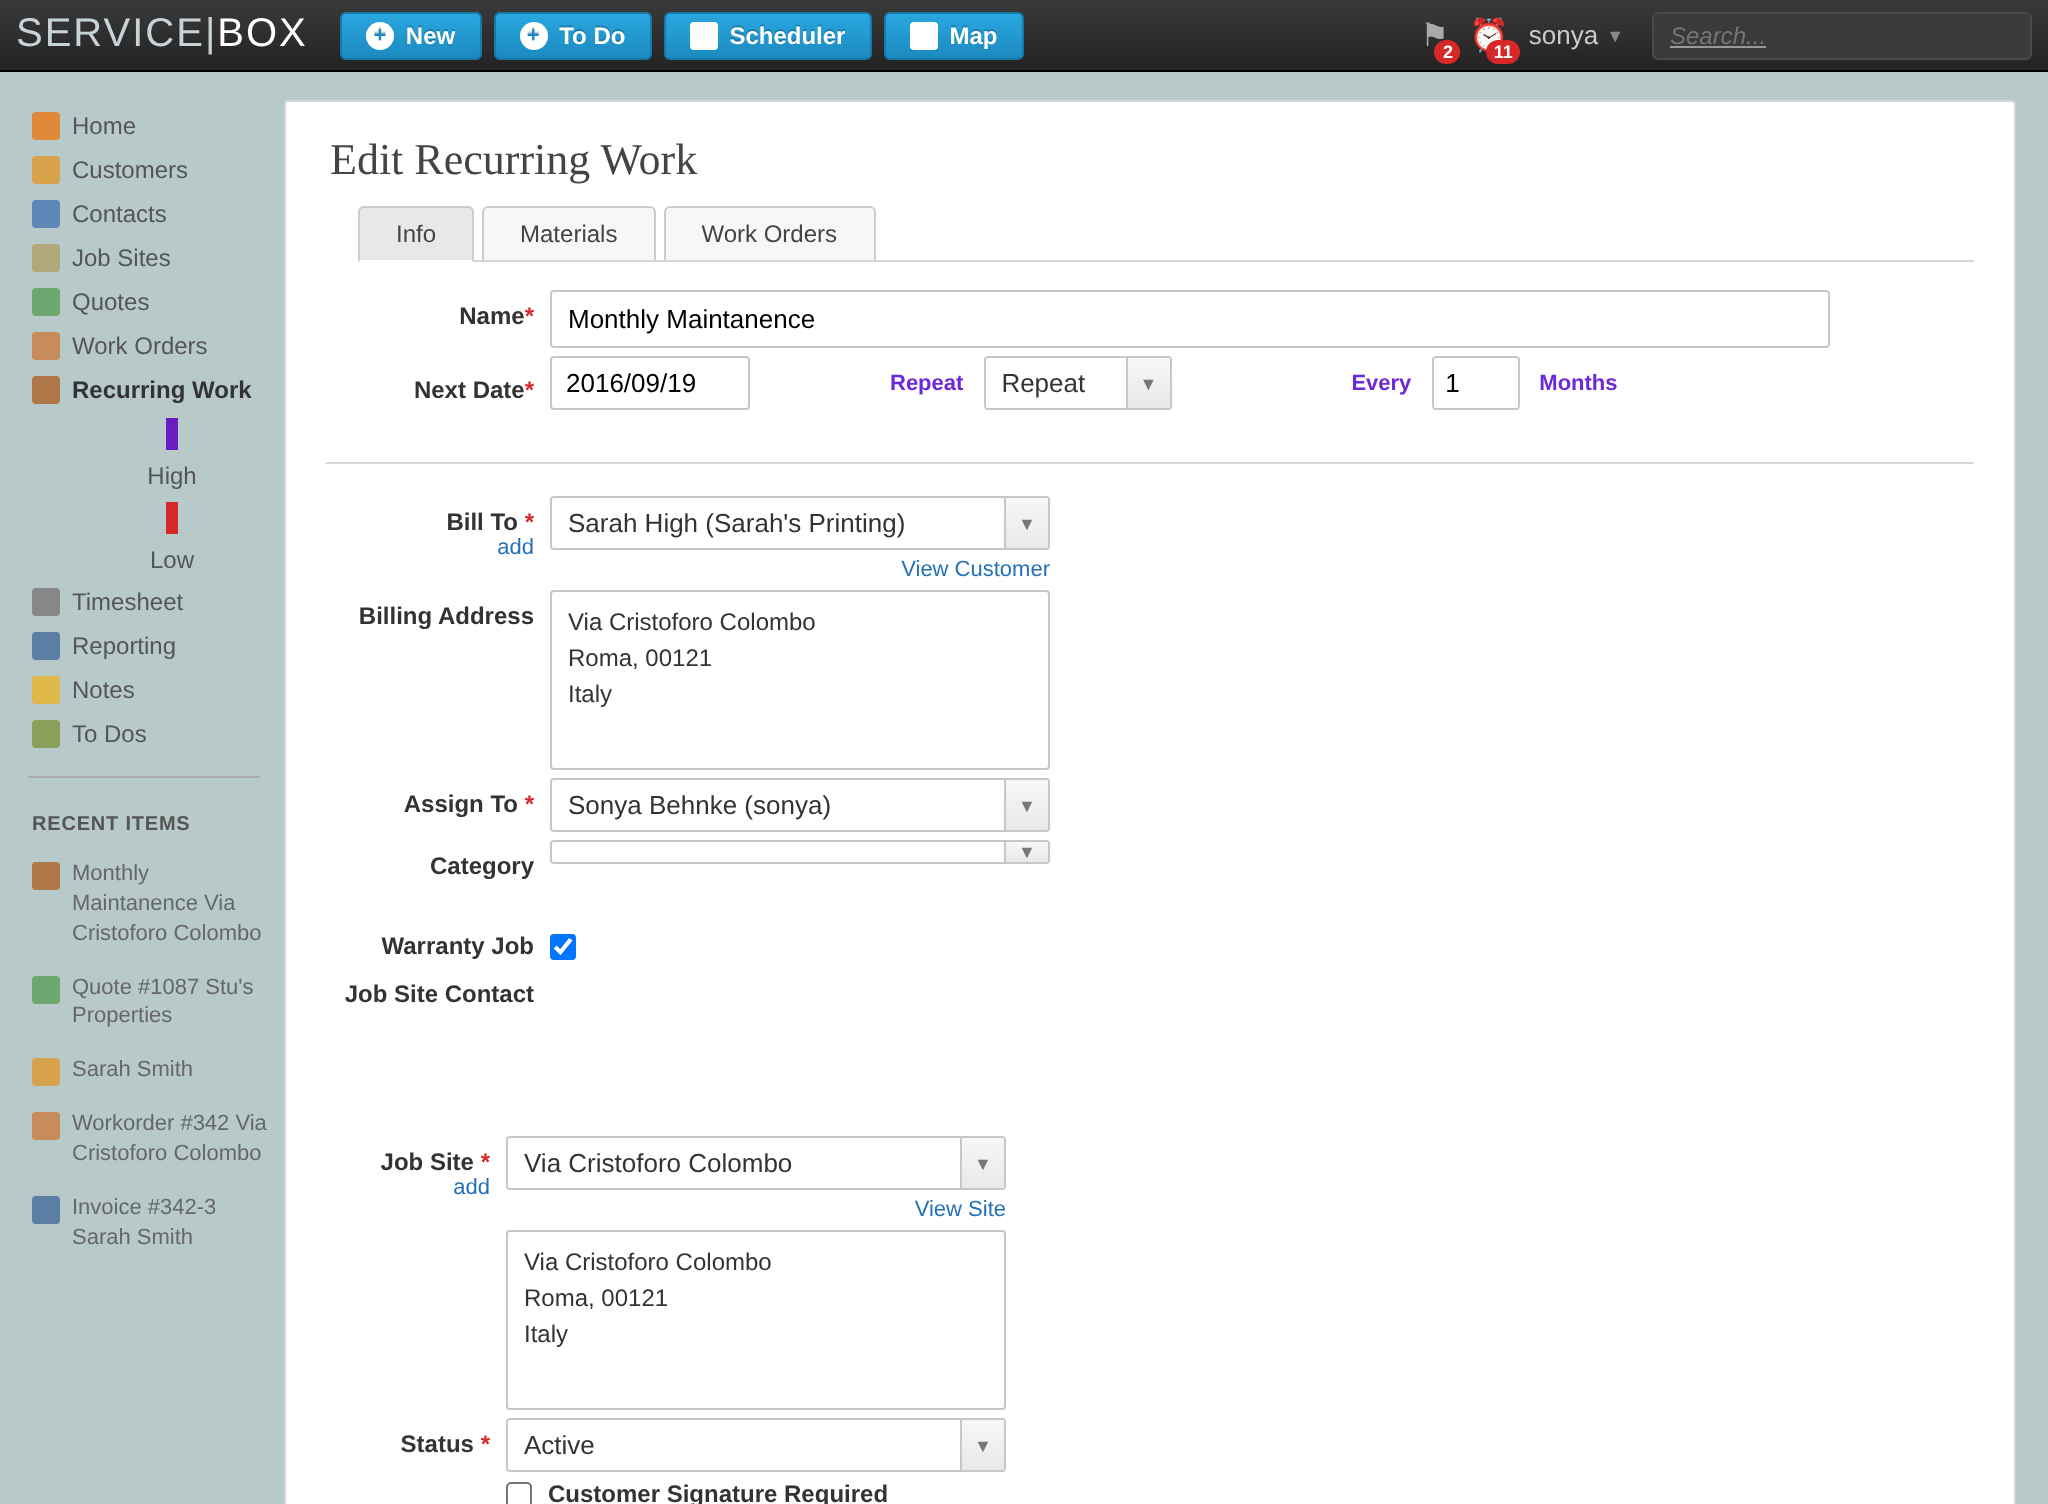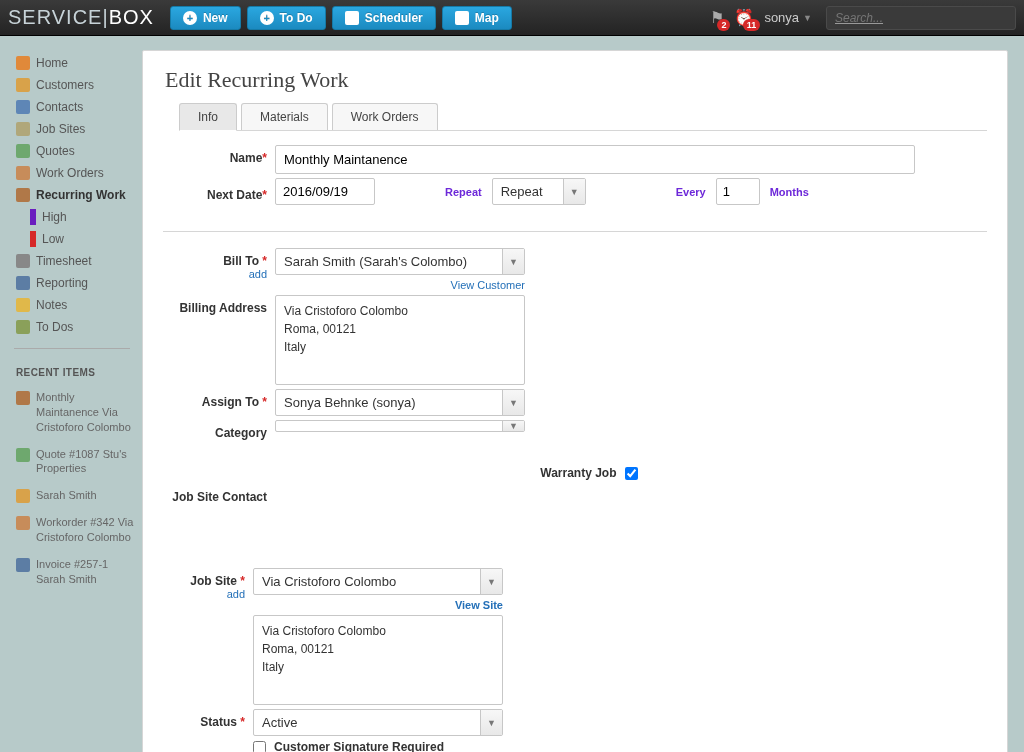--- a/index.html
+++ b/index.html
@@ -18,21 +18,21 @@
 .username { color: #ccc; font-size: 13px; margin-right: 14px; display: flex; align-items: center; gap: 4px; }
 .username .caret { font-size: 9px; color: #888; }
 .search { background: #3a3a3a; border: 1px solid #4a4a4a; border-radius: 3px; padding: 4px 8px; color: #999; font-style: italic; width: 190px; height: 24px; font-size: 12px; text-decoration: underline; }
 
 
 .layout { display: flex; }
 .sidebar { width: 142px; padding-top: 16px; }
 .nav-item { display: flex; align-items: center; gap: 6px; padding: 4px 8px 4px 16px; color: #555; font-size: 12px; cursor: pointer; }
 .nav-item .nicon { width: 14px; height: 14px; display: inline-block; }
 .nav-item.active { font-weight: bold; color: #333; }
-.priority { display: flex; align-items: center; gap: 6px; padding: 3px 0 3px 30px; font-size: 12px; color: #555; }
+.priority { display: flex; align-items: center; gap: 6px; padding: 3px 0 3px 30px; font-size: 12px; color: #555; flex-direction: column; }
 .priority .swatch { width: 6px; height: 16px; display: inline-block; }
 .recent-hdr { font-size: 10px; font-weight: bold; color: #555; padding: 14px 0 6px 16px; letter-spacing: .4px; }
 .recent-item { display: flex; gap: 6px; padding: 6px 8px 6px 16px; color: #666; font-size: 11px; line-height: 1.35; }
 .recent-item .ricon { width: 14px; height: 14px; flex-shrink: 0; margin-top: 1px; }
 .divider { border-top: 1px solid #aaa; margin: 10px 12px 4px 14px; }
 
 
 .main { flex: 1; background: #fff; margin: 14px 16px 0 0; border: 1px solid #d6d6d6; border-radius: 2px; min-height: 720px; }
 .page-title { font-family: Georgia, serif; font-size: 22px; font-weight: normal; color: #444; padding: 16px 22px 10px; }
 .content { padding: 0 20px 20px; }
@@ -182,21 +182,21 @@
     <div class="recent-item">
         <span class="ricon nicon ic-cust"></span>
         <span>Sarah Smith</span>
       </div>
     <div class="recent-item">
         <span class="ricon nicon ic-wo"></span>
         <span>Workorder #342 Via Cristoforo Colombo</span>
       </div>
     <div class="recent-item">
         <span class="ricon nicon ic-rep"></span>
-        <span>Invoice #257-1 Sarah Smith</span>
+        <span>Invoice #342-3 Sarah Smith</span>
       </div>
   </div>
 
   <div class="main">
     <h1 class="page-title">Edit Recurring Work</h1>
     <div class="content">
       <div class="tabs">
         <div class="tab active">Info</div>
         <div class="tab">Materials</div>
         <div class="tab">Work Orders</div>
@@ -226,21 +226,21 @@
       </div>
 
       <div class="hr"></div>
 
       <div class="two-col">
         <div class="col">
           <div class="form-row">
             <div class="lbl"><span>Bill To</span> <span class="req">*</span><span class="sublink">add</span></div>
             <div>
               <div class="select-wrap" style="width:250px;">
-                  <span>Sarah Smith (Sarah's Colombo)</span>
+                  <span>Sarah High (Sarah's Printing)</span>
                   <div class="sbtn">▼</div>
                 </div>
               <span class="view-link" style="width:250px;">View Customer</span>
             </div>
           </div>
           <div class="form-row">
             <div class="lbl">Billing Address</div>
             <div class="textarea">Via Cristoforo Colombo
 Roma, 00121
 Italy</div>
@@ -252,37 +252,37 @@
                 <div class="sbtn">▼</div>
               </div>
           </div>
           <div class="form-row">
             <div class="lbl">Category</div>
             <div class="select-wrap" style="width:250px;">
                 <span></span>
                 <div class="sbtn">▼</div>
               </div>
           </div>
-          <div class="form-row" style="margin-top:20px;justify-content:center;">
+          <div class="form-row" style="margin-top:20px;">
             <div class="lbl">Warranty Job</div>
             <input type="checkbox" checked="" style="margin-top: 7px;">
           </div>
           <div class="form-row">
             <div class="lbl">Job Site Contact</div>
           </div>
         </div>
         <div class="col">
           <div class="form-row">
             <div class="lbl" style="width:90px;"><span>Job Site</span> <span class="req">*</span><span class="sublink">add</span></div>
             <div>
               <div class="select-wrap" style="width:250px;">
                   <span>Via Cristoforo Colombo</span>
                   <div class="sbtn">▼</div>
                 </div>
-              <span class="view-link" style="width:250px;font-weight:bold;">View Site</span>
+              <span class="view-link" style="width:250px;">View Site</span>
             </div>
           </div>
           <div class="form-row">
             <div class="lbl" style="width:90px;"></div>
             <div class="textarea">Via Cristoforo Colombo
 Roma, 00121
 Italy</div>
           </div>
           <div class="form-row">
             <div class="lbl" style="width:90px;"><span>Status</span> <span class="req">*</span></div>

